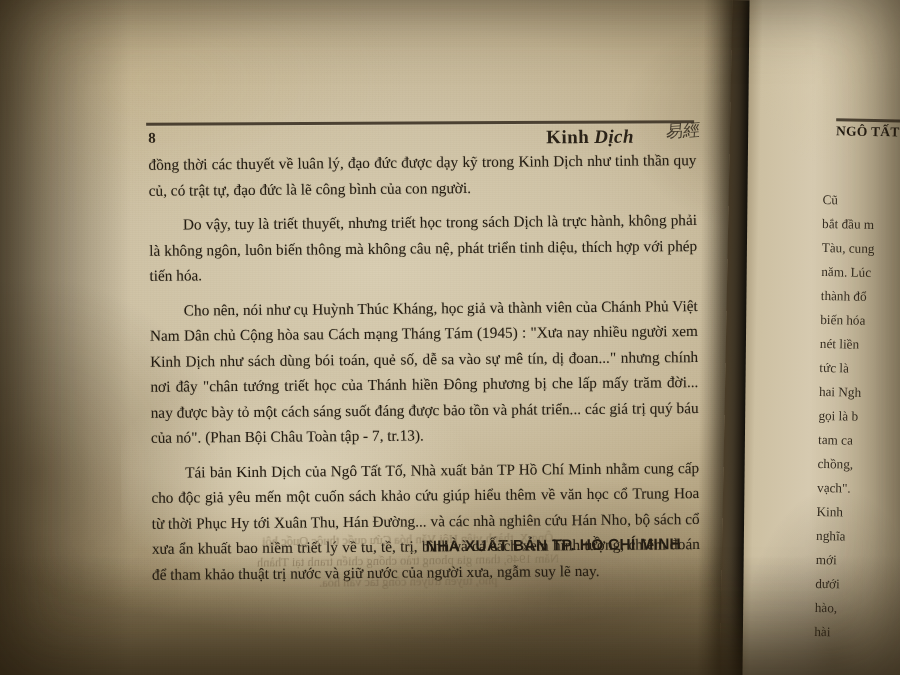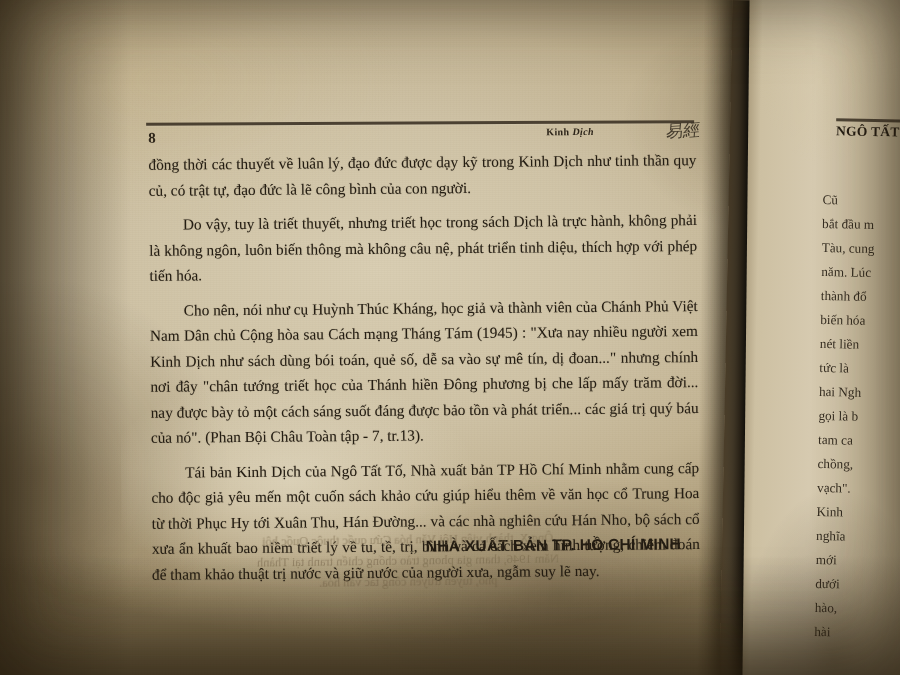--- a/index.html
+++ b/index.html
@@ -103,21 +103,21 @@
     top: 128px;
     font-size: 15px;
     font-weight: bold;
     color: #2e261a;
     letter-spacing: 0.5px;
   }
   .running-head {
     position: absolute;
     left: 548px;
     top: 128px;
-    font-size: 10px;
+    font-size: 19px;
     font-weight: bold;
     color: #2b2318;
     letter-spacing: 0.4px;
   }
   .running-head .it { font-style: italic; }
   .cjk {
     position: absolute;
     left: 668px;
     top: 122px;
     font-size: 17px;

